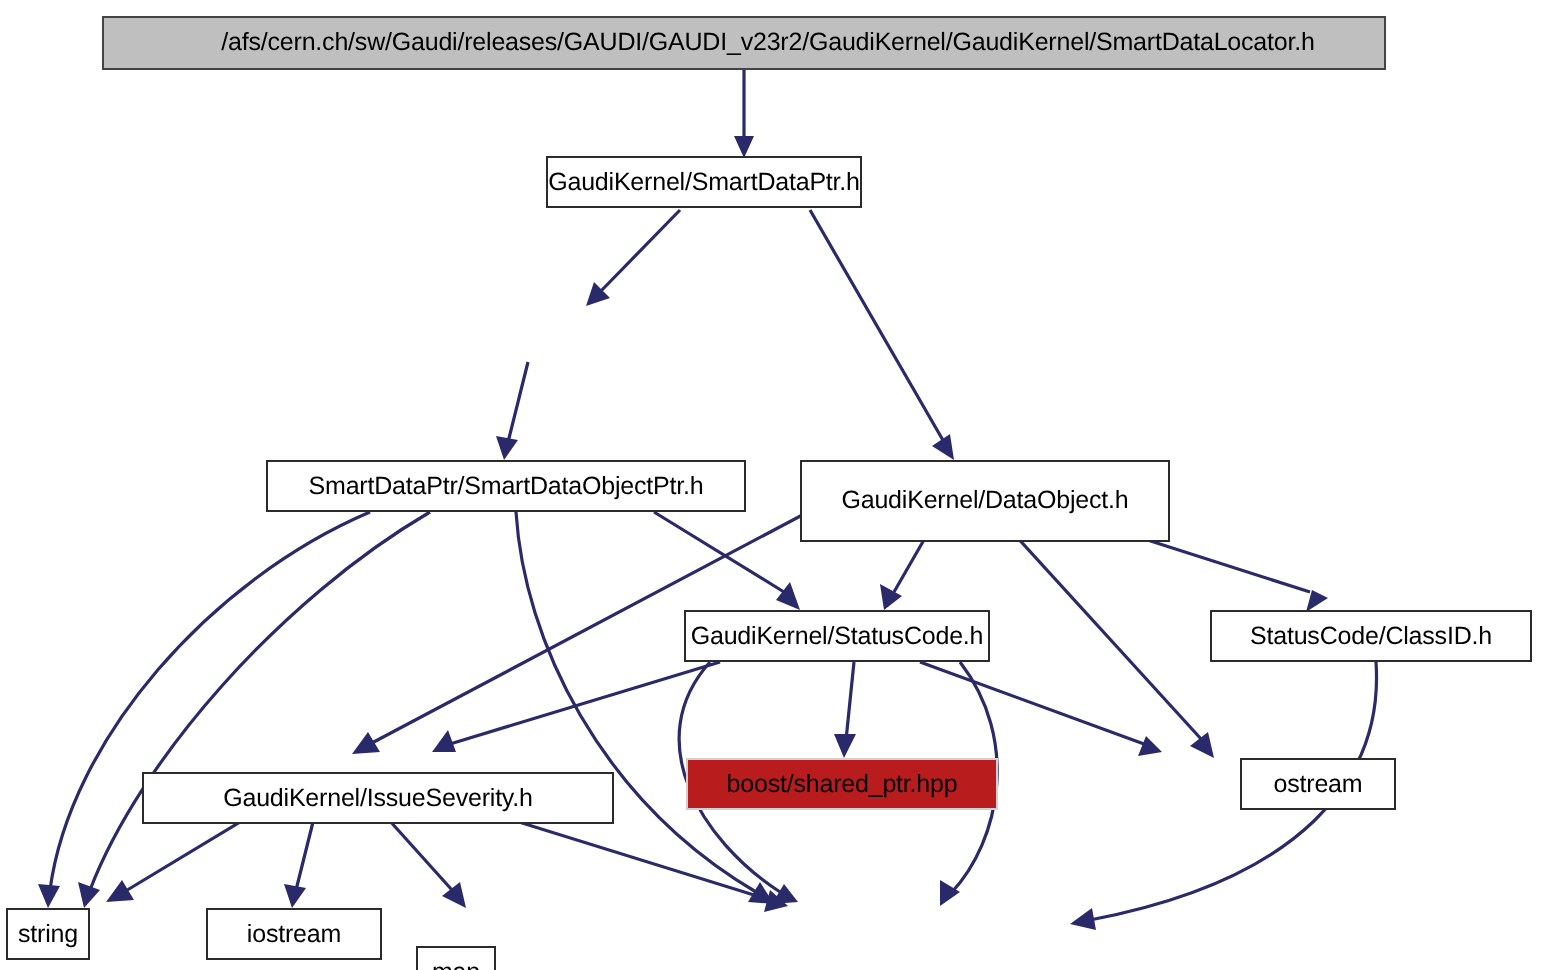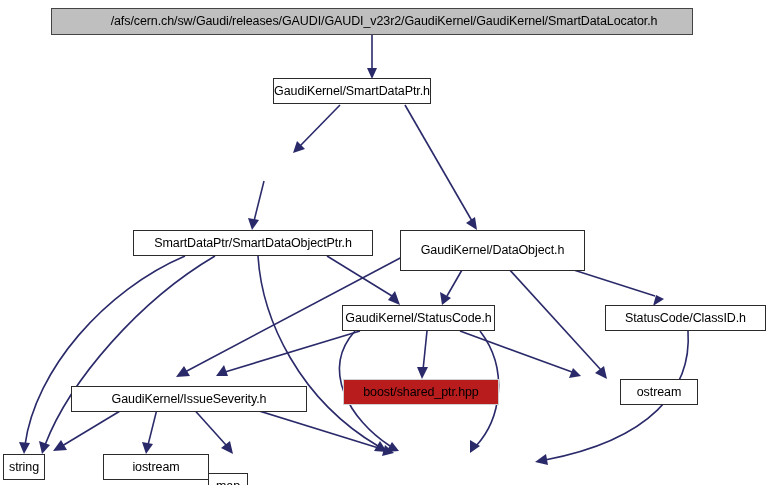--- a/index.html
+++ b/index.html
@@ -210,21 +210,21 @@
   </div>
 
   <div class="node-box" style="left:576px; top:379px; width:78px; height:26px;margin-left:44px;">
     <span class="node-label">ostream</span>
   </div>
 
   <div class="node-box" style="left:3px; top:454px; width:42px; height:26px;">
     <span class="node-label">string</span>
   </div>
 
-  <div class="node-box" style="left:103px; top:454px; width:106px; height:26px;">
+  <div class="node-box" style="left:103px; top:454px; width:88px; height:26px;">
     <span class="node-label">iostream</span>
   </div>
 
   <div class="node-box" style="left:208px; top:473px; width:40px; height:26px;">
     <span class="node-label">map</span>
   </div>
 
 
 </div>
 

